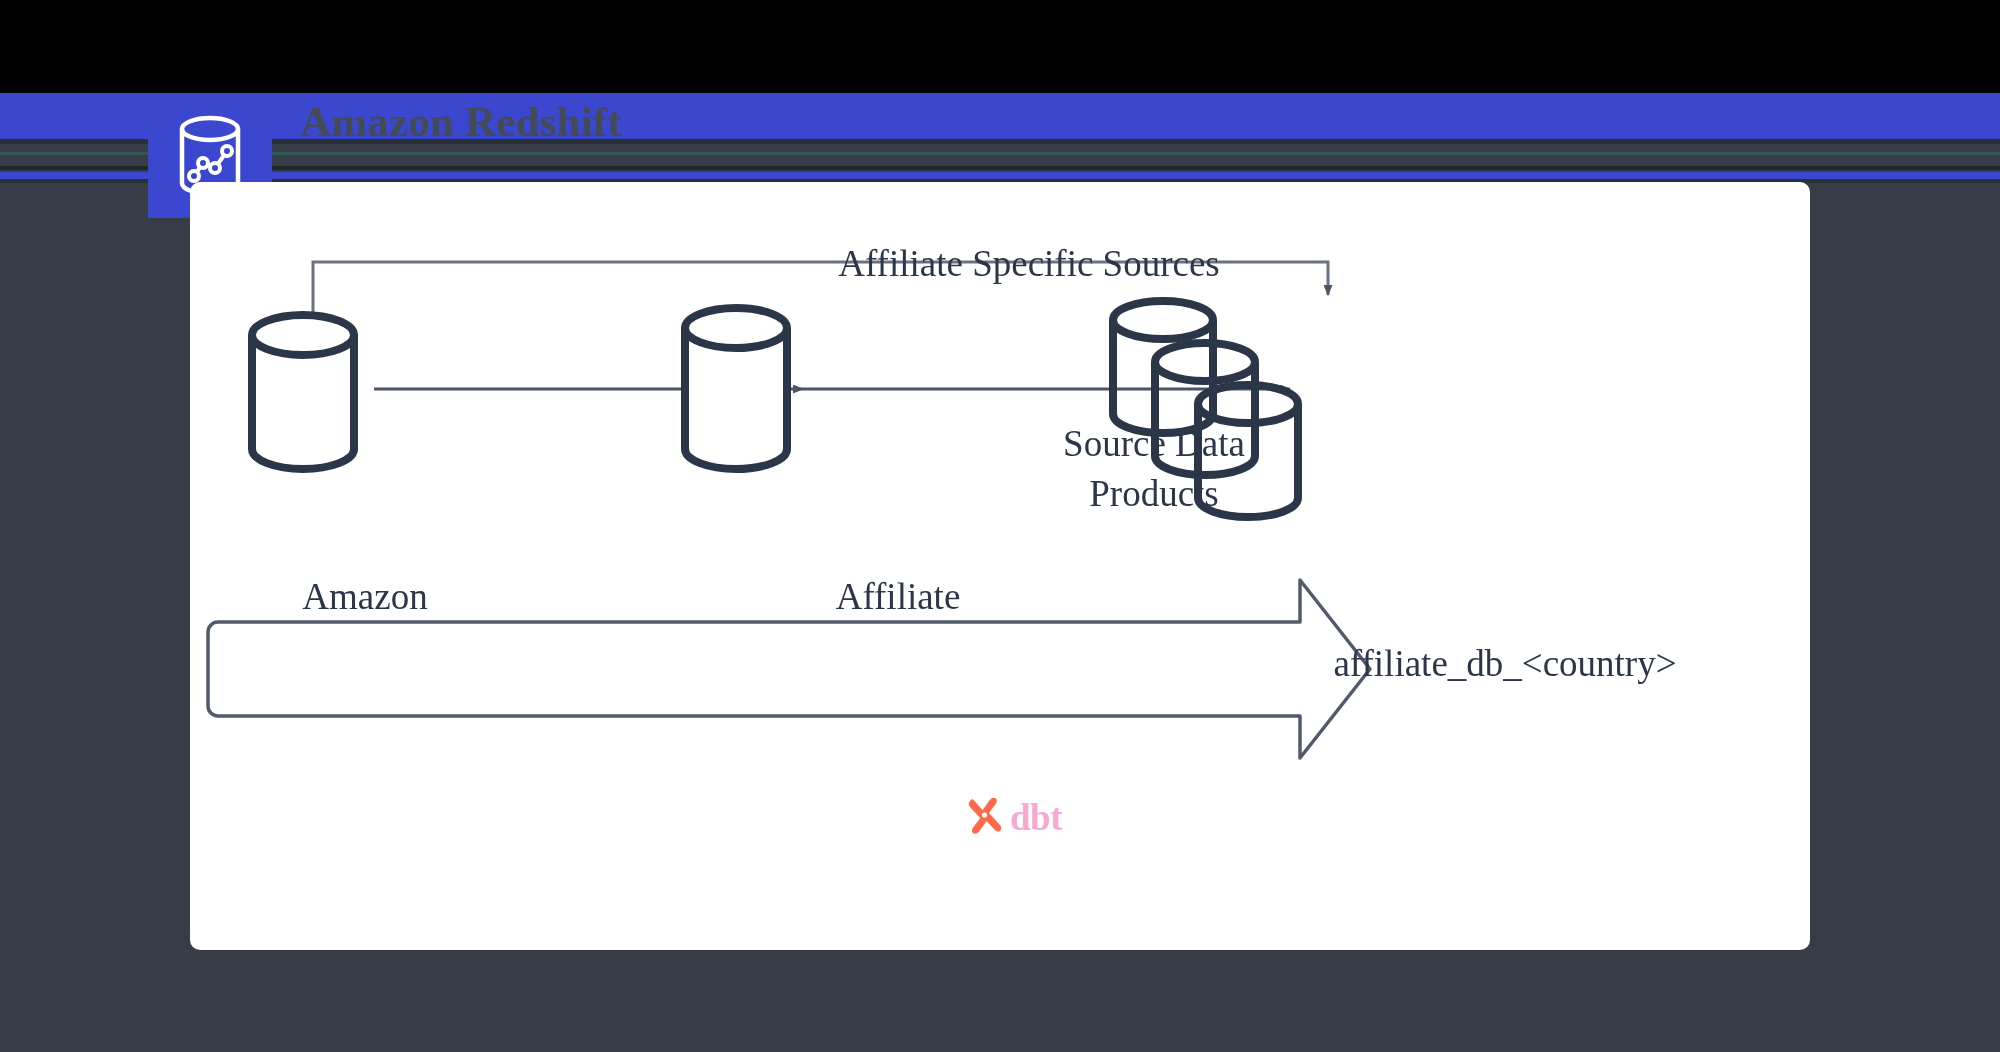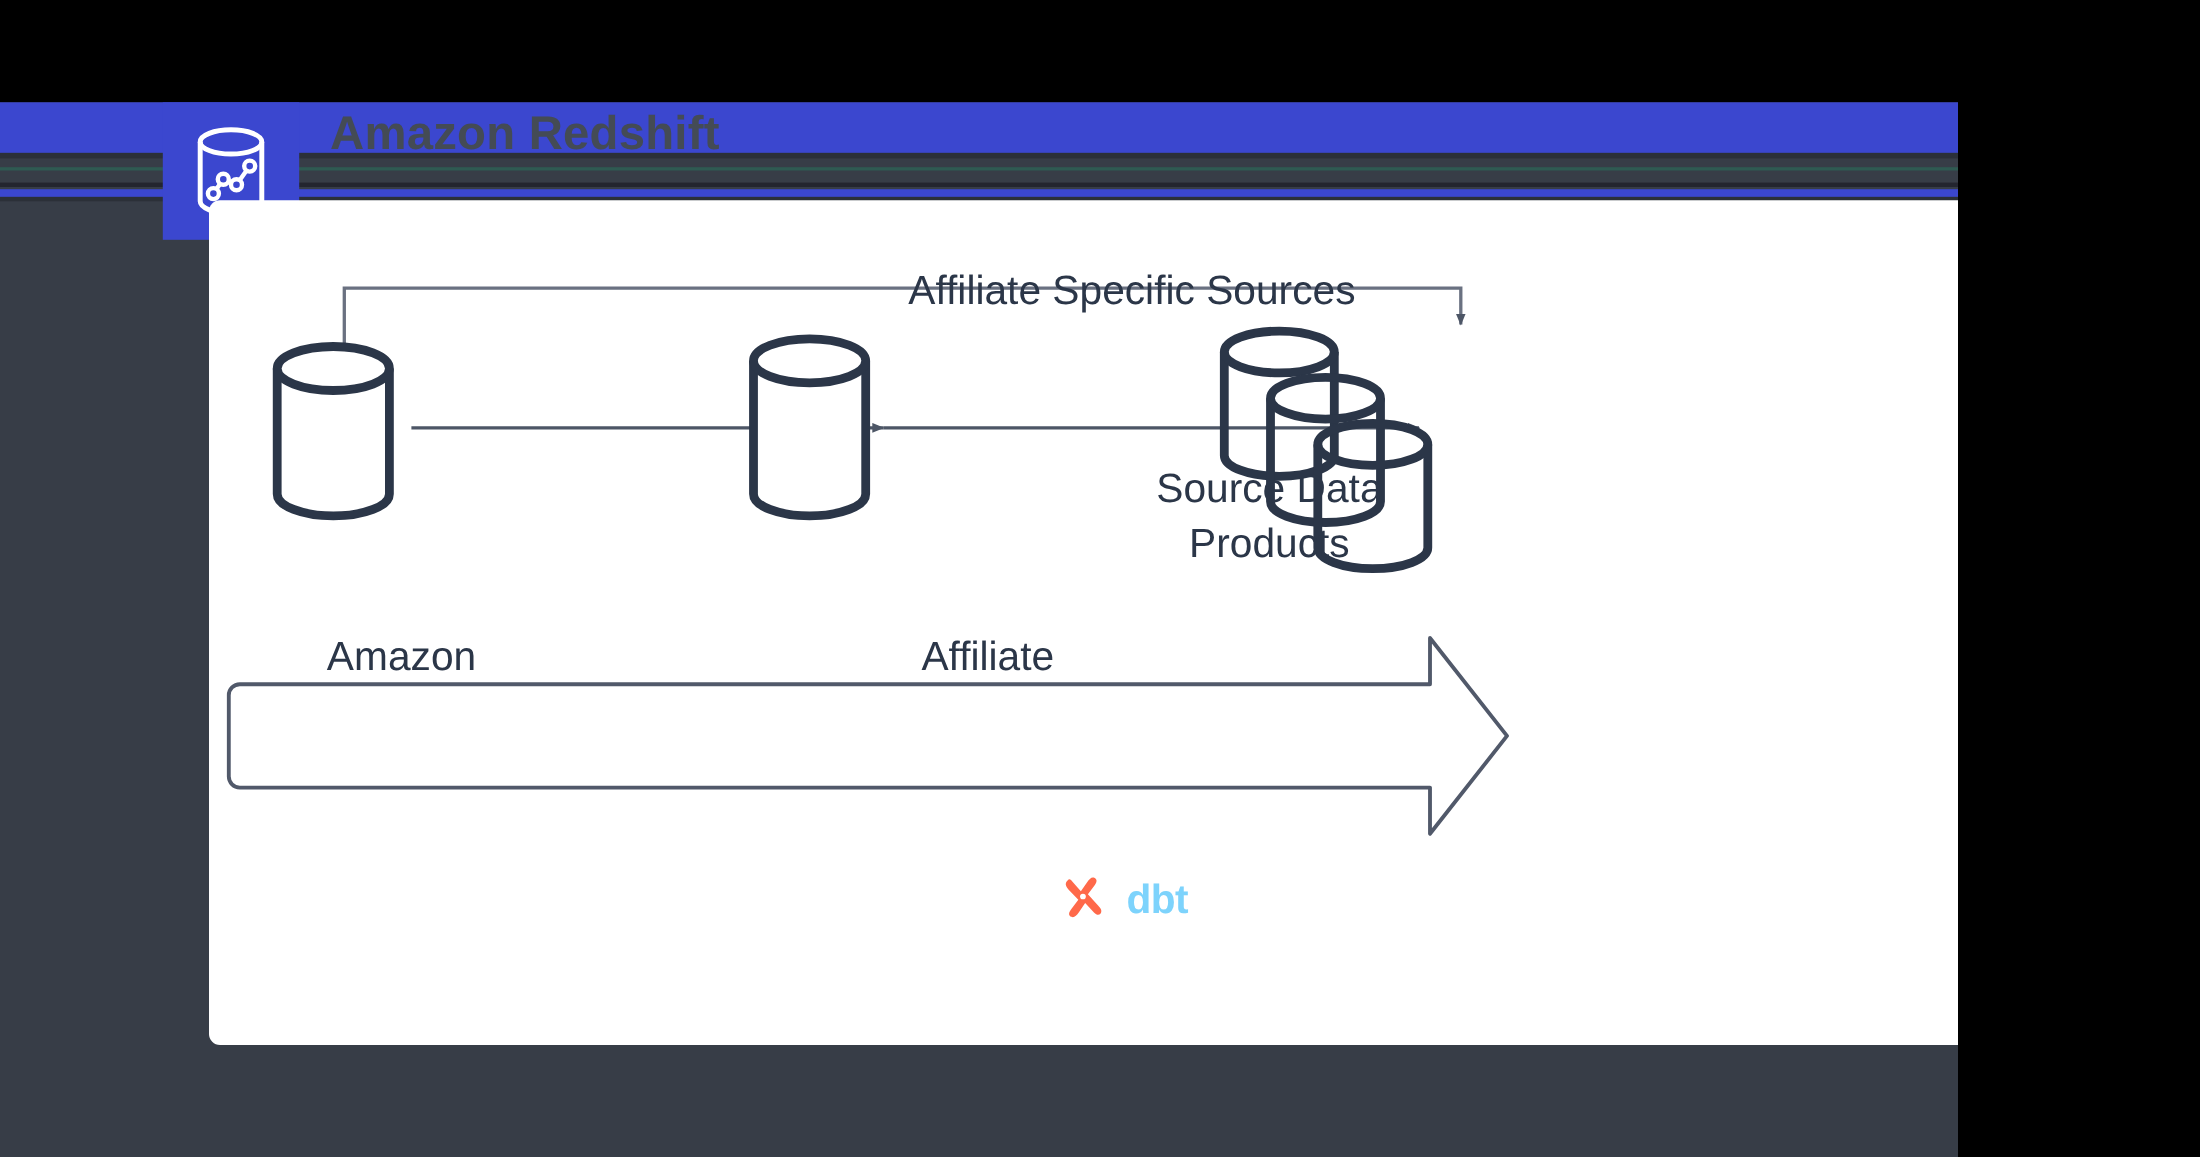--- a/index.html
+++ b/index.html
@@ -6,24 +6,25 @@
   html, body {
     margin: 0;
     padding: 0;
     background: #000;
   }
   body {
     font-family: "Liberation Sans", sans-serif;
   }
   #screen {
     position: relative;
-    width: 1780px;
+    width: 2000px;
     height: 1052px;
     background: #000000;
     overflow: hidden;
+    font-family: Liberation Serif, serif;
   }
 
   
   .backdrop-dark {
     position: absolute;
     left: 0;
     top: 93px;
     width: 2000px;
     height: 959px;
     background: #373d47;
@@ -131,24 +132,23 @@
     position: absolute;
     left: 963px;
     top: 795px;
     display: flex;
     align-items: center;
     gap: 7px;
   }
   .dbt-word {
     font-size: 37px;
     font-weight: 700;
-    color: #7dd3fc;
+    color: #f9a8d4;
     letter-spacing: -0.5px;
     line-height: 1;
-    margin-left: 14px;
   }
 </style>
 </head>
 <body>
 
 <div id="screen">
 
   <div class="backdrop-dark"></div>
 
   <div class="band-blue"></div>
@@ -232,20 +232,21 @@
 
   <div class="dlabel big center" style="left:1029px; top:245px;">Affiliate Specific Sources</div>
 
   <div class="dlabel big center" style="left:1154px; top:425px;">Source Data</div>
   <div class="dlabel big center" style="left:1154px; top:475px;">Products</div>
 
   <div class="dlabel big center" style="left:365px; top:578px;">Amazon</div>
 
   <div class="dlabel big center" style="left:898px; top:578px;">Affiliate</div>
 
+  <div class="dlabel big center" style="left:1505px; top:645px;">affiliate_db_&lt;country&gt;</div>
 
   <div class="dbt-logo">
     <span>
       <svg width="40" height="40" viewBox="0 0 40 40">
         <path d="M7.5 5.5 C5 8 5.5 10.5 8.5 13.8 L17.3 23 L10.8 31.5 C8 35 8.5 37.5 11 38.5 C13.5 39.5 15.5 37.5 18 34 L23.5 26 L31.5 34.5 C34.5 37.5 37 37 38 34.5 C39 32 37 30 34 26.8 L26 18 L32 10 C34.8 6.5 34.2 4 31.8 3 C29.4 2 27.4 4 25 7.5 L19.6 15.3 L12 6.5 C9.5 3.6 9 4 7.5 5.5 Z" fill="#ff694a"></path>
         <circle cx="21.5" cy="20" r="2.6" fill="#ffffff"></circle>
       </svg>
     </span>
     <span class="dbt-word">dbt</span>
   </div>

